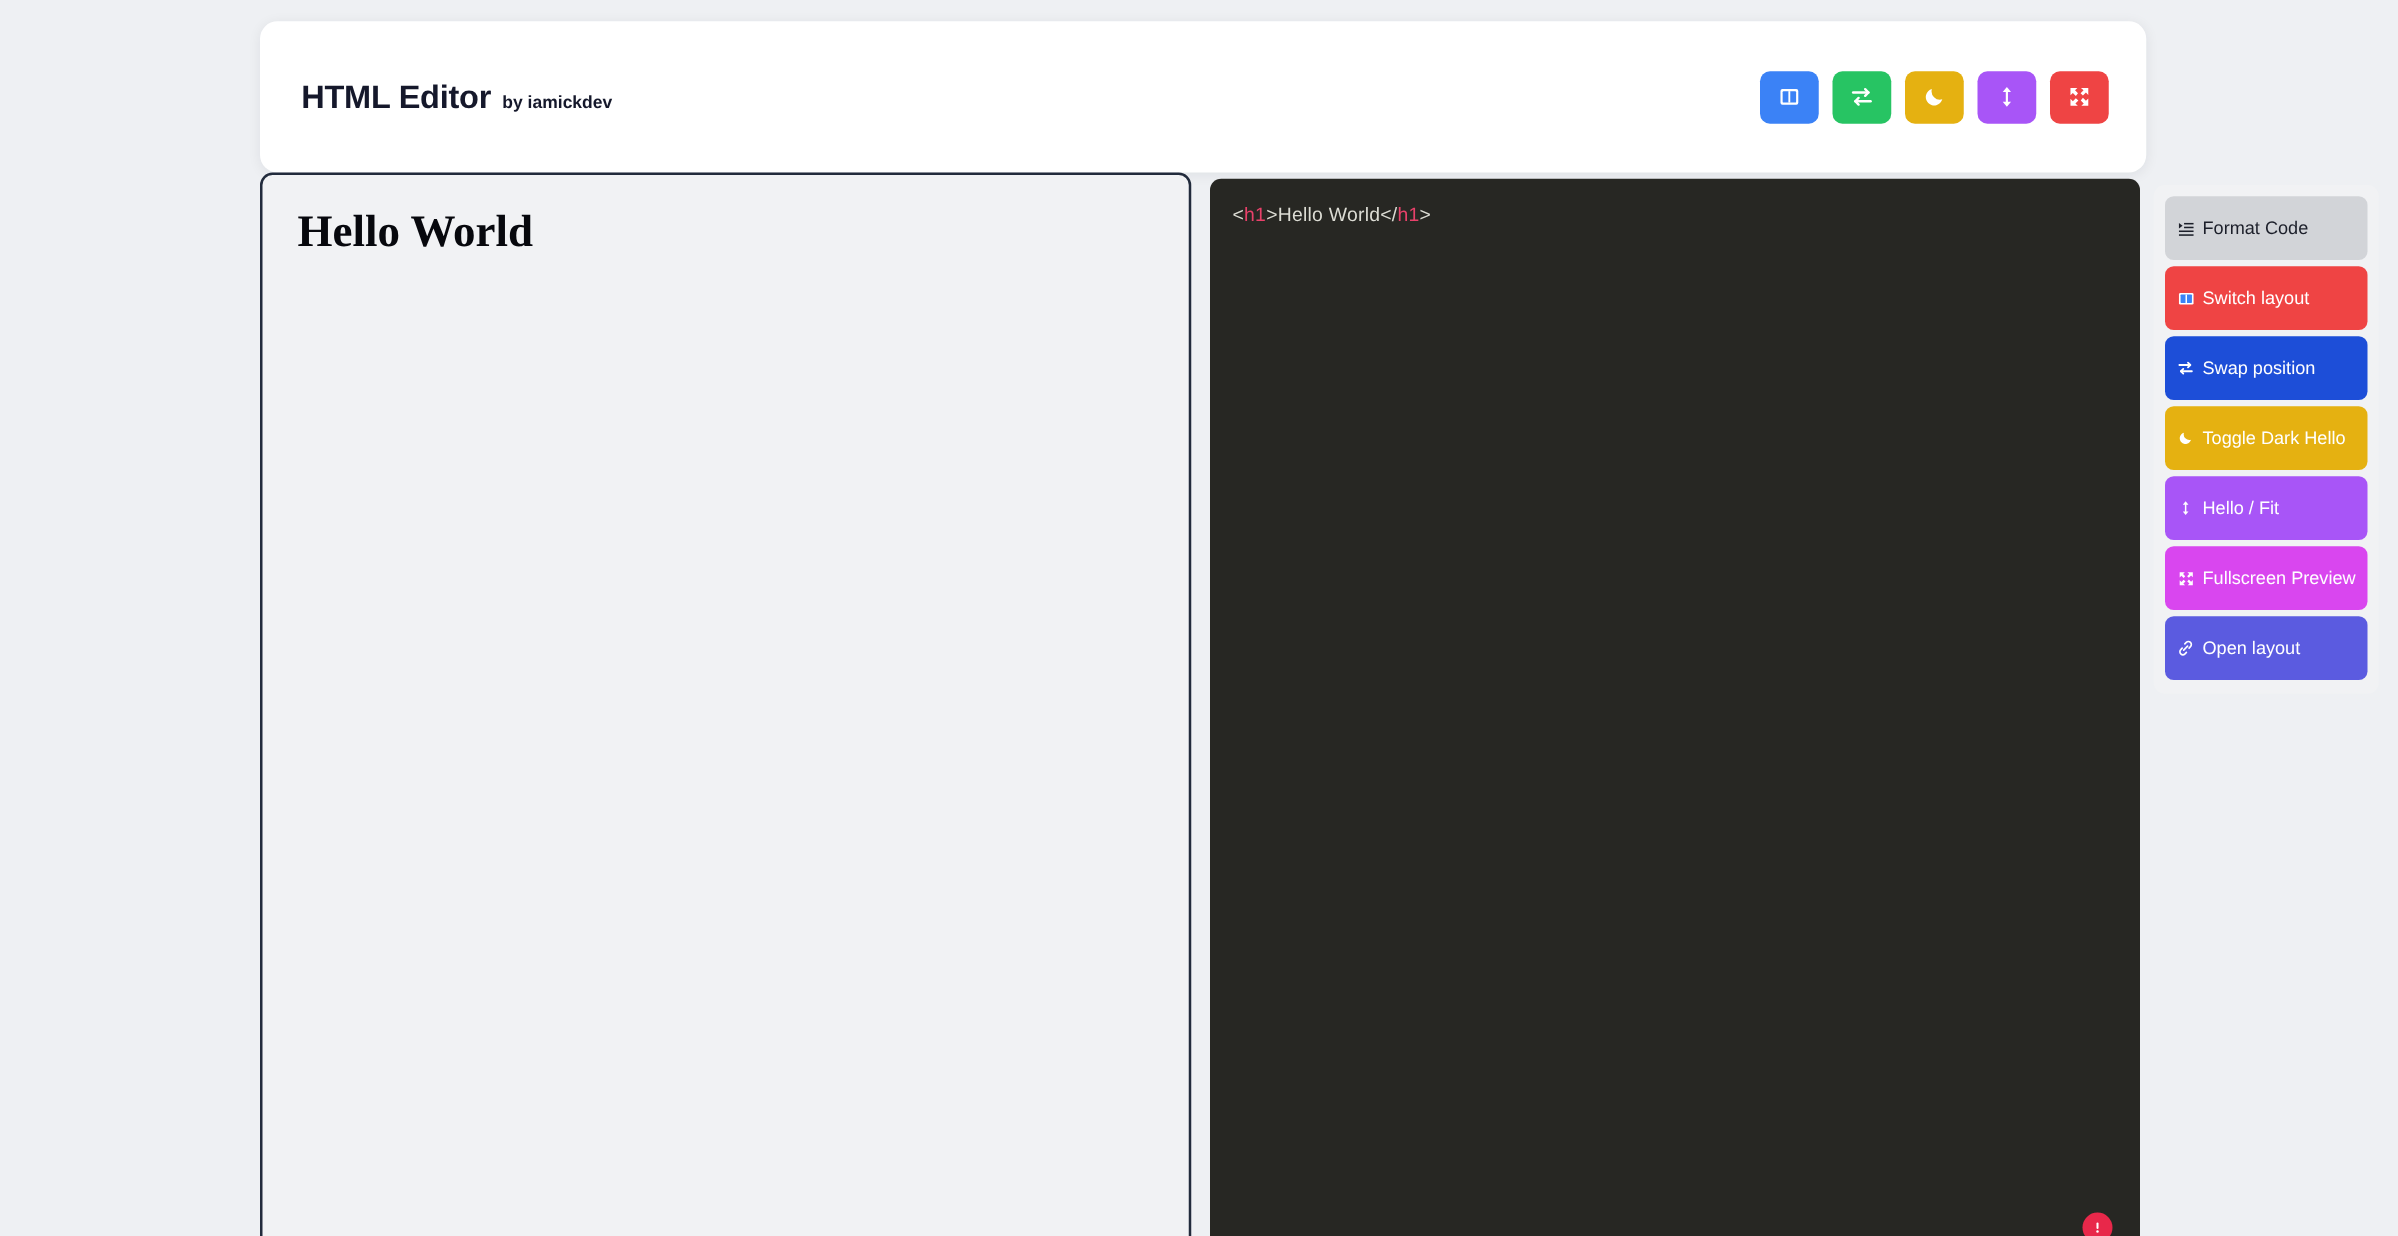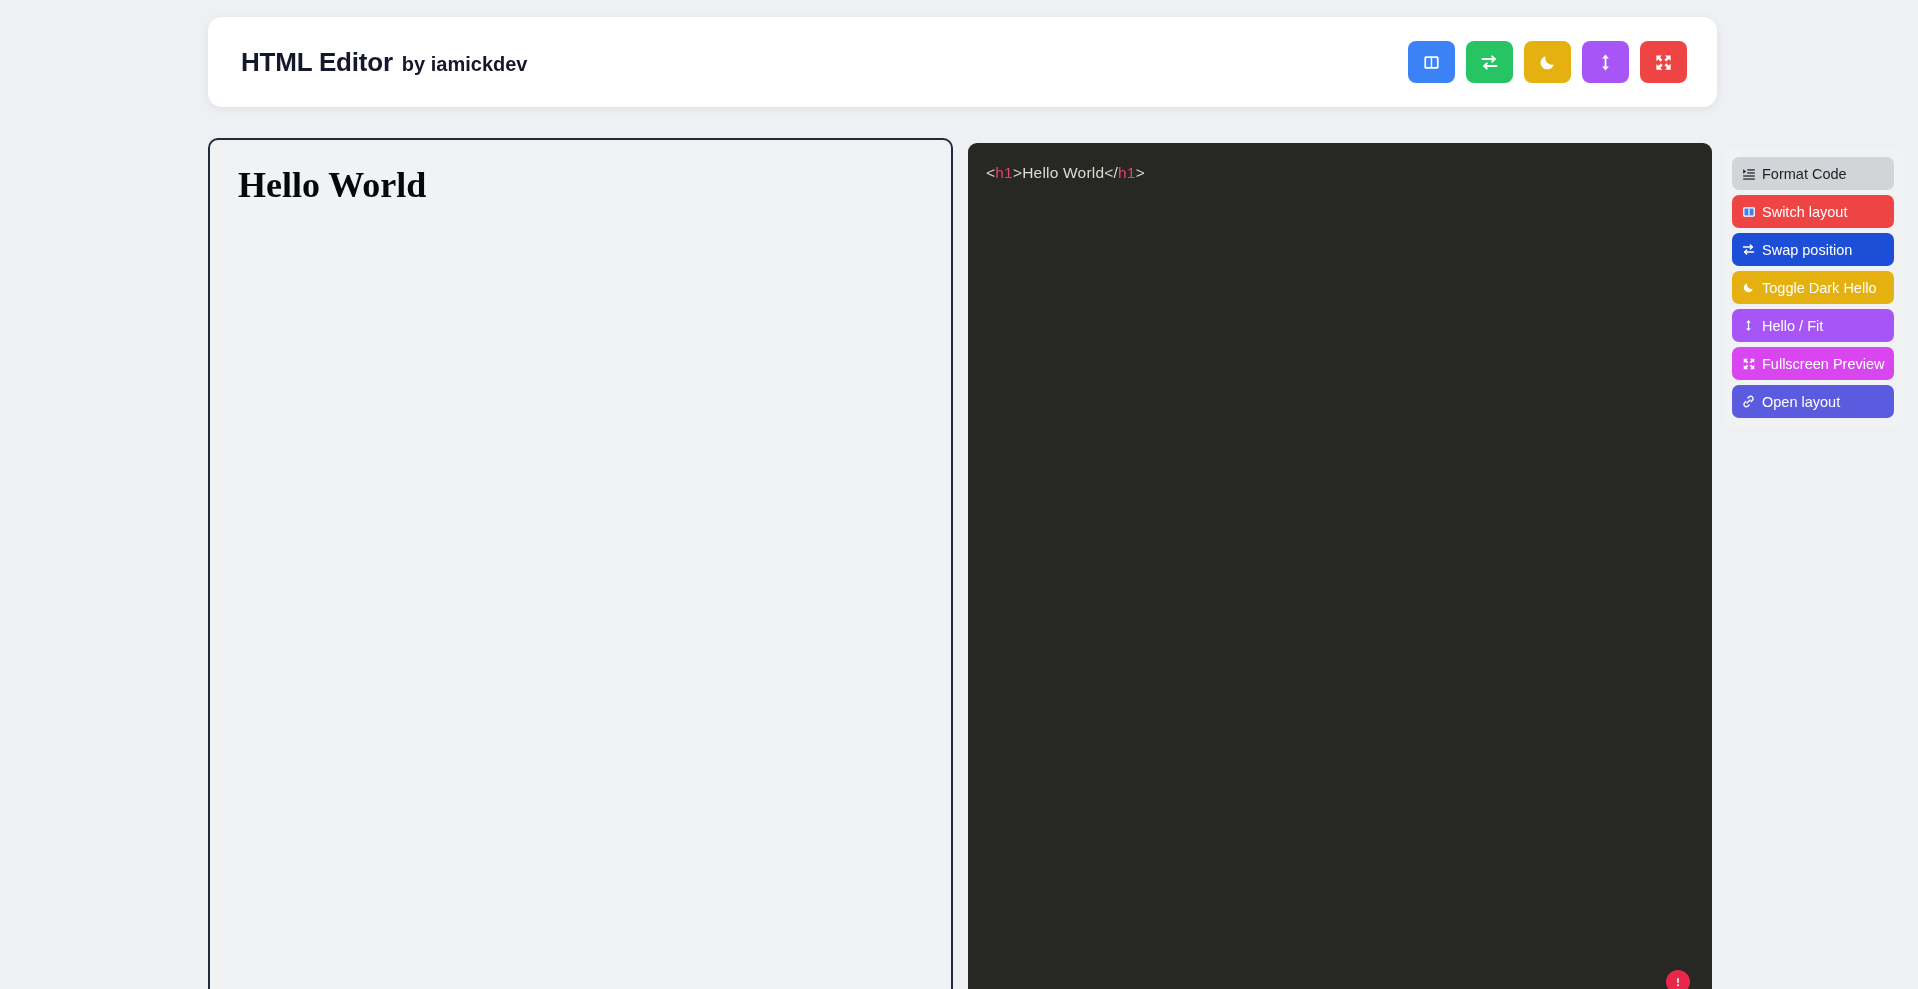--- a/index.html
+++ b/index.html
@@ -15,21 +15,21 @@
     font-family: "Liberation Sans", sans-serif;
     position: relative;
   }
 
   
   .header-card {
     position: absolute;
     left: 208px;
     top: 17px;
     width: 1509px;
-    height: 90px;
+    height: 121px;
     background: #ffffff;
     border-radius: 14px;
     box-shadow: 0 2px 10px rgba(20,25,40,0.07);
     display: flex;
     align-items: center;
     justify-content: space-between;
     padding: 0 30px 0 33px;
   }
 
   .brand {
@@ -37,21 +37,21 @@
     align-items: baseline;
     gap: 9px;
   }
   .brand-title {
     font-size: 26px;
     font-weight: bold;
     color: #15182b;
     letter-spacing: -0.2px;
   }
   .brand-sub {
-    font-size: 20px;
+    font-size: 14px;
     font-weight: bold;
     color: #15182b;
   }
 
   .toolbar {
     display: flex;
     align-items: center;
     gap: 11px;
   }
   .tb-btn {
@@ -133,21 +133,21 @@
     top: 148px;
     width: 180px;
     background: #f1f2f4;
     border-radius: 9px;
     padding: 9px 9px 11px 9px;
     display: flex;
     flex-direction: column;
     gap: 5px;
   }
   .side-btn {
-    height: 33px;
+    height: 51px;
     border: none;
     border-radius: 7px;
     display: flex;
     align-items: center;
     gap: 6px;
     padding: 0 9px;
     font-family: "Liberation Sans", sans-serif;
     font-size: 14.5px;
     color: #ffffff;
     cursor: pointer;

